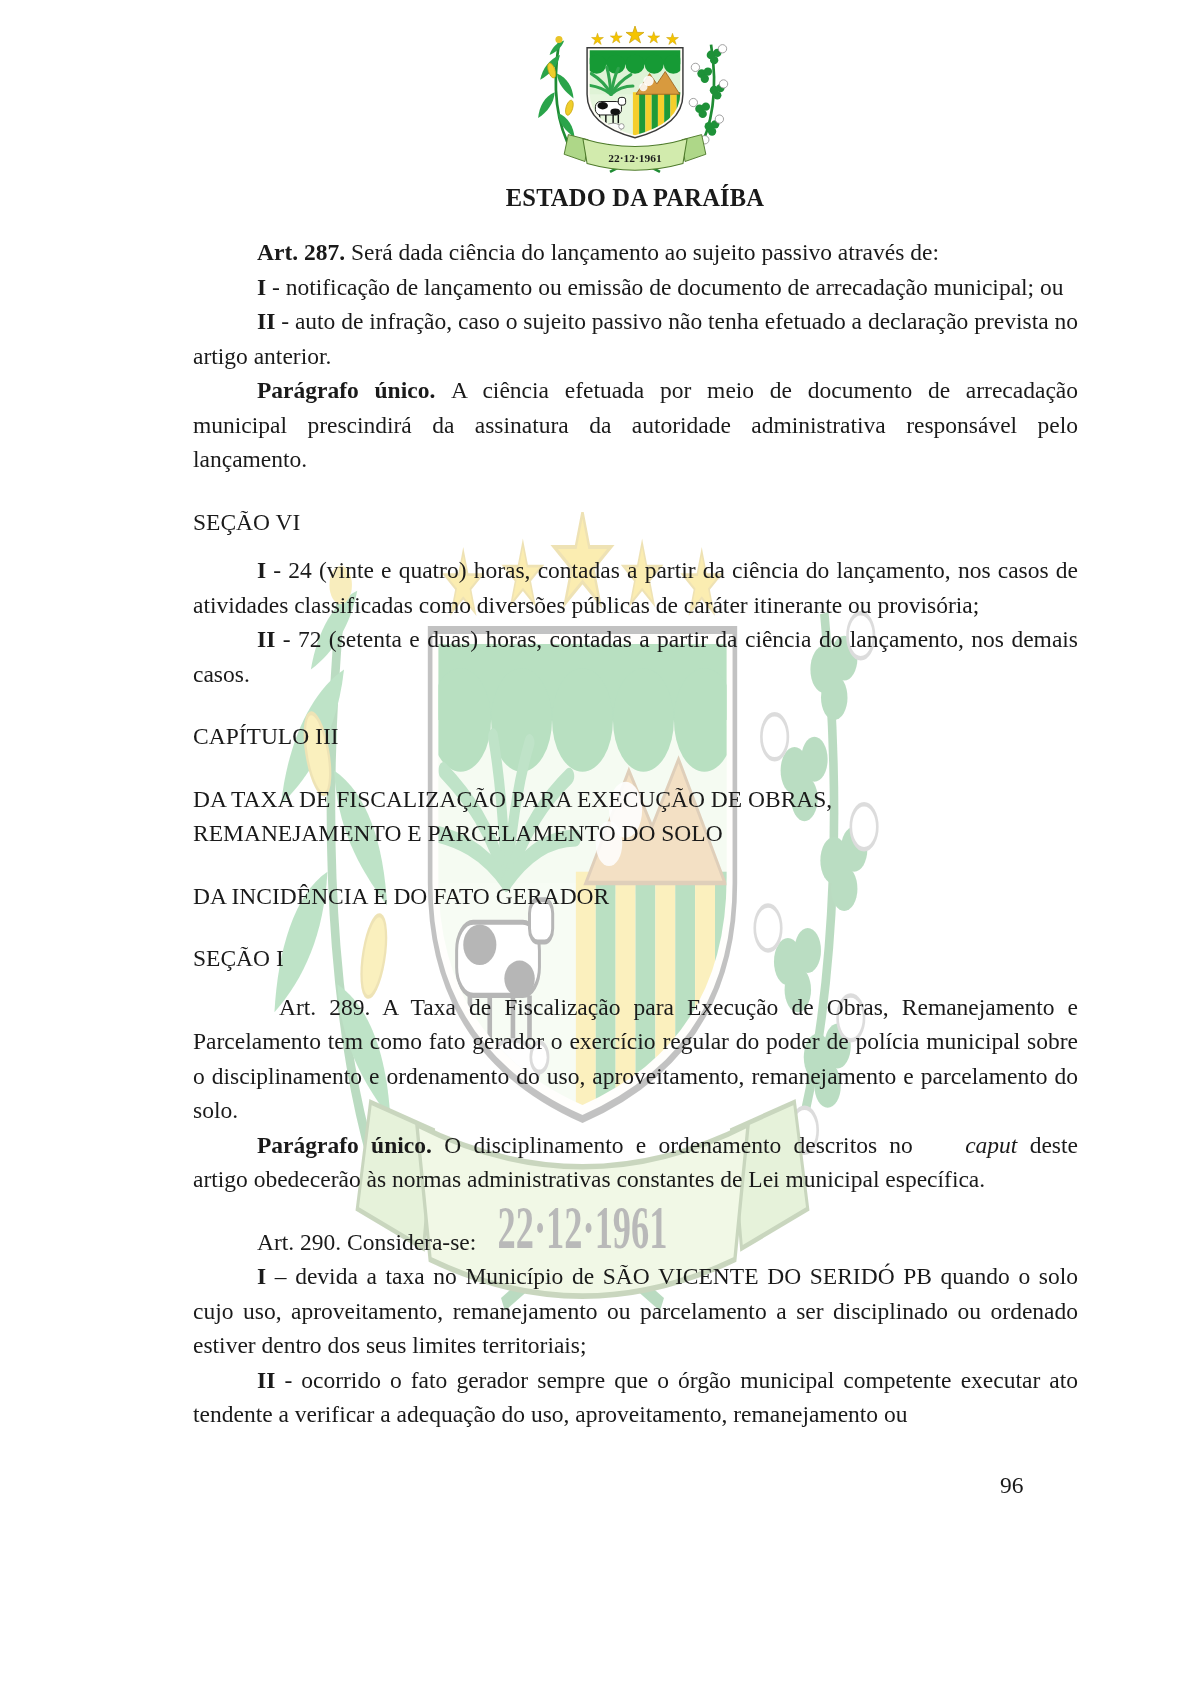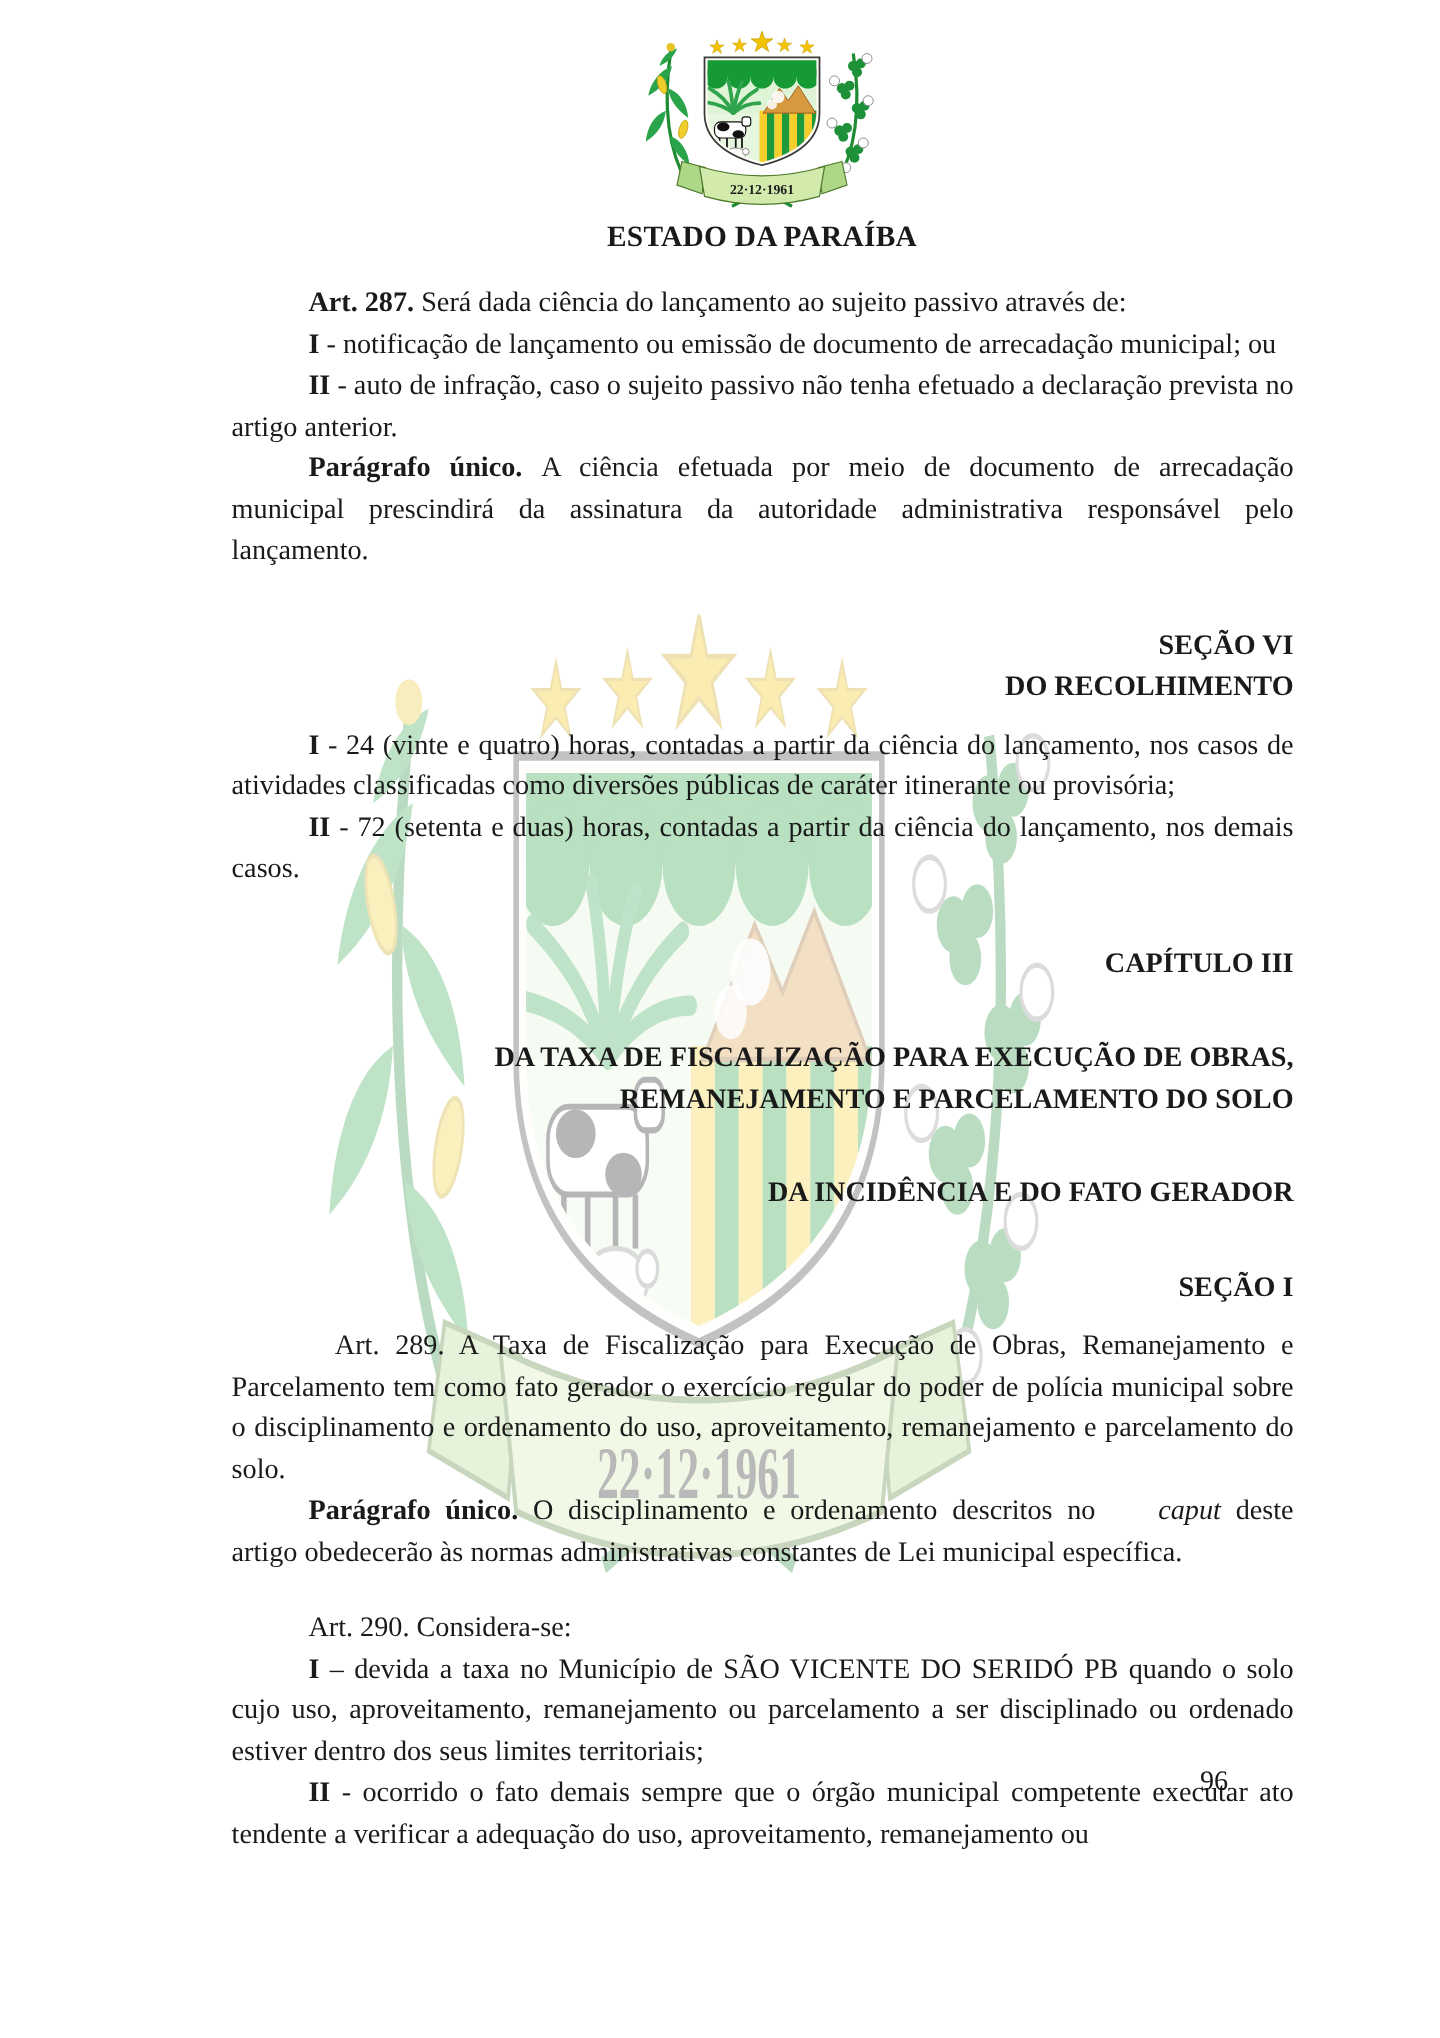--- a/index.html
+++ b/index.html
@@ -29,22 +29,22 @@
   .letterhead{
     text-align:center;font-weight:bold;
     font-size:24.5px;line-height:31px;
     margin-bottom:22px;letter-spacing:0.2px;
   }
 
   .doc-body{margin:0 157px 0 158px;font-size:23.5px;line-height:34.5px;}
   .para{margin:0;text-align:justify;text-indent:64px;}
   .para.gap-before{margin-top:28px;}
   .heading{
-    text-align:right;font-weight:bold;
-    margin:44px 0 14px 0;
+    text-align:left;font-weight:normal;
+    margin:28px 0 14px 0;
   }
   .crest-banner-text{font-family:"Liberation Serif","DejaVu Serif",serif;}
 
   .page-number{
     position:absolute;top:1472px;left:1000px;
     font-size:23.5px;z-index:1;
   }
 </style>
 </head>
 <body>
@@ -178,41 +178,40 @@
       <div>ESTADO DA PARAÍBA</div>
     </div>
 
     <div class="doc-body">
         <p class="para"><span style="font-weight: bold;">Art. 287. </span><span>Será dada ciência do lançamento ao sujeito passivo através de:</span></p>
         <p class="para"><span style="font-weight: bold;">I</span><span> - notificação de lançamento ou emissão de documento de arrecadação municipal; ou</span></p>
         <p class="para"><span style="font-weight: bold;">II</span><span> - auto de infração, caso o sujeito passivo não tenha efetuado a declaração prevista no artigo anterior.</span></p>
         <p class="para"><span style="font-weight: bold;">Parágrafo único. </span><span>A ciência efetuada por meio de documento de arrecadação municipal prescindirá da assinatura da autoridade administrativa responsável pelo lançamento.</span></p>
         <div class="heading">
           <div>SEÇÃO VI</div>
-          <div>DO RECOLHIMENTO</div>
         </div>
         <p class="para"><span style="font-weight: bold;">I</span><span> - 24 (vinte e quatro) horas, contadas a partir da ciência do lançamento, nos casos de atividades classificadas como diversões públicas de caráter itinerante ou provisória;</span></p>
         <p class="para"><span style="font-weight: bold;">II</span><span> - 72 (setenta e duas) horas, contadas a partir da ciência do lançamento, nos demais casos.</span></p>
         <div class="heading">
           <div>CAPÍTULO III</div>
         </div>
         <div class="heading">
           <div>DA TAXA DE FISCALIZAÇÃO PARA EXECUÇÃO DE OBRAS,</div>
           <div>REMANEJAMENTO E PARCELAMENTO DO SOLO</div>
         </div>
         <div class="heading">
           <div>DA INCIDÊNCIA E DO FATO GERADOR</div>
         </div>
         <div class="heading">
           <div>SEÇÃO I</div>
         </div>
         <p class="para"><span style="font-weight: normal; margin-left: 22px;">Art. 289. </span><span>A Taxa de Fiscalização para Execução de Obras, Remanejamento e Parcelamento tem como fato gerador o exercício regular do poder de polícia municipal sobre o disciplinamento e ordenamento do uso, aproveitamento, remanejamento e parcelamento do solo.</span></p>
         <p class="para"><span style="font-weight: bold;">Parágrafo único. </span><span>O disciplinamento e ordenamento descritos no </span><span style="font-style: italic; margin-left: 40px;">caput</span><span> deste artigo obedecerão às normas administrativas constantes de Lei municipal específica.</span></p>
         <p class="para gap-before"><span style="font-weight: normal;">Art. 290. </span><span>Considera-se:</span></p>
         <p class="para"><span style="font-weight: bold;">I</span><span> – devida a taxa no Município de SÃO VICENTE DO SERIDÓ PB quando o solo cujo uso, aproveitamento, remanejamento ou parcelamento a ser disciplinado ou ordenado estiver dentro dos seus limites territoriais;</span></p>
-        <p class="para"><span style="font-weight: bold;">II</span><span> - ocorrido o fato demais sempre que o órgão municipal competente executar ato tendente a verificar a adequação do uso, aproveitamento, remanejamento ou</span></p>
+        <p class="para"><span style="font-weight: bold;">II</span><span> - ocorrido o fato gerador sempre que o órgão municipal competente executar ato tendente a verificar a adequação do uso, aproveitamento, remanejamento ou</span></p>
       </div>
 
   </div>
 
   <div class="page-number">96</div>
 
 </div>
 
 </body></html>

